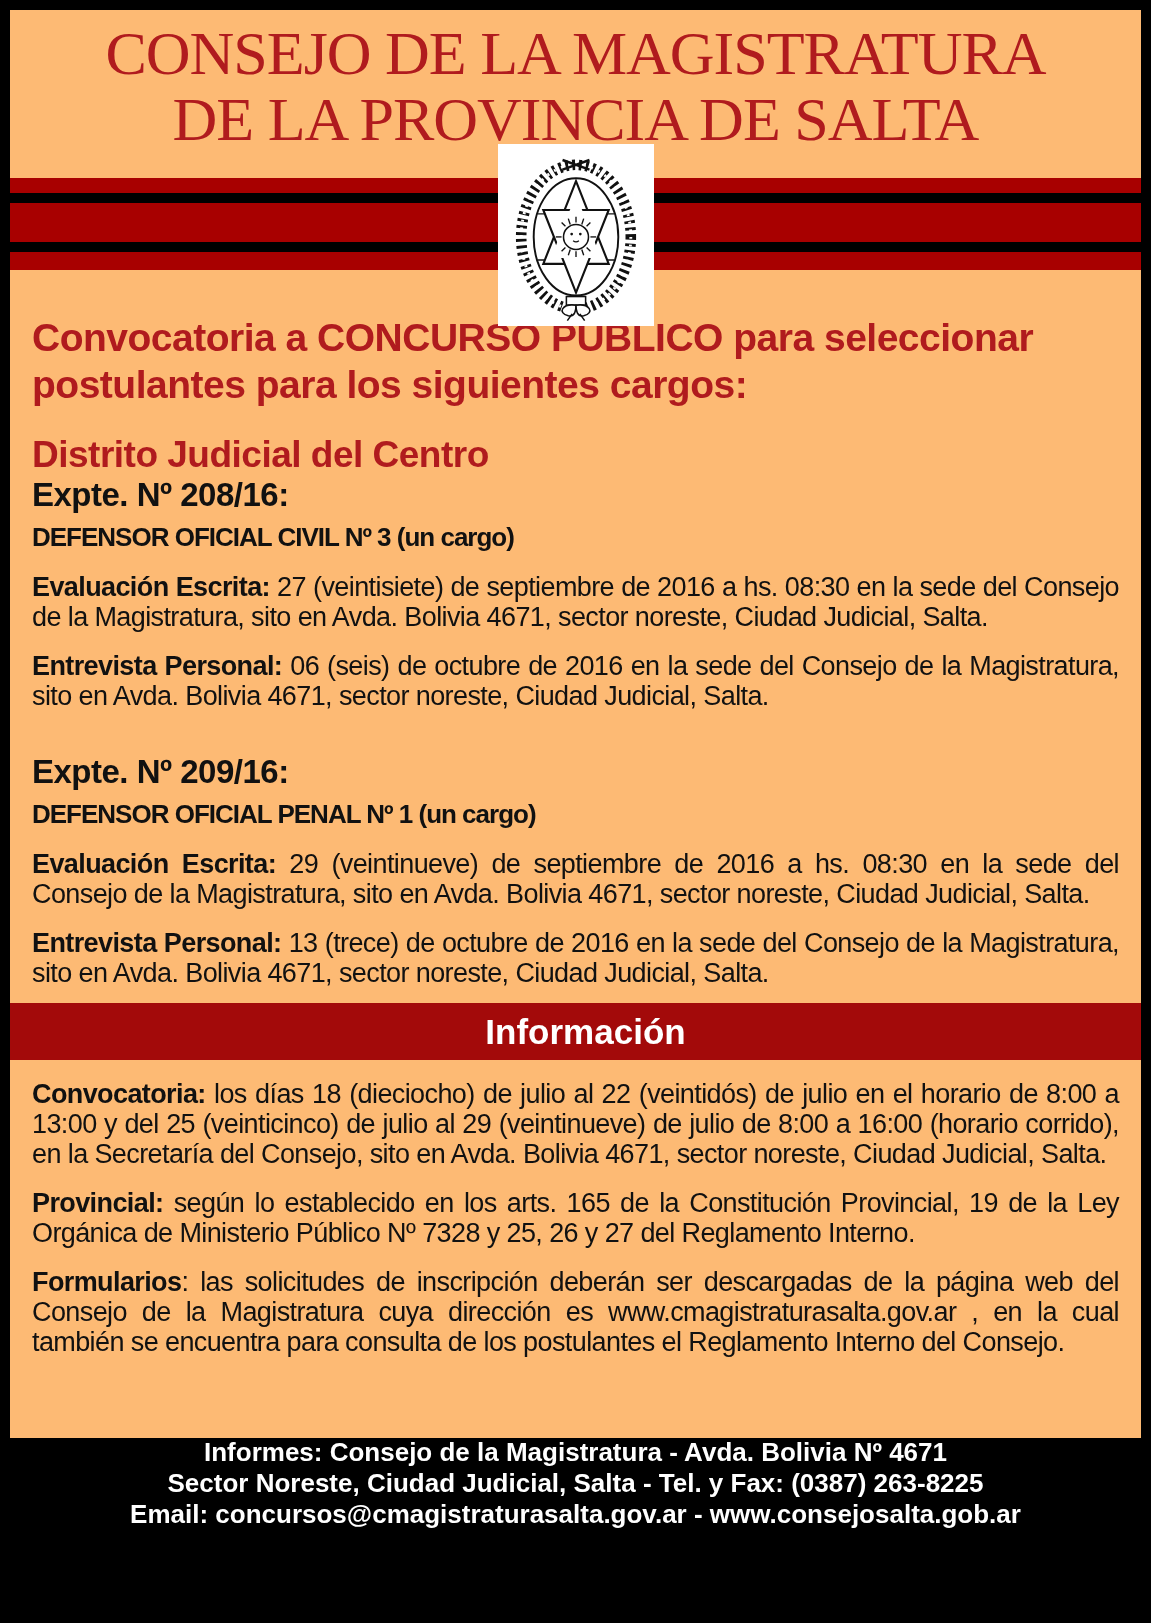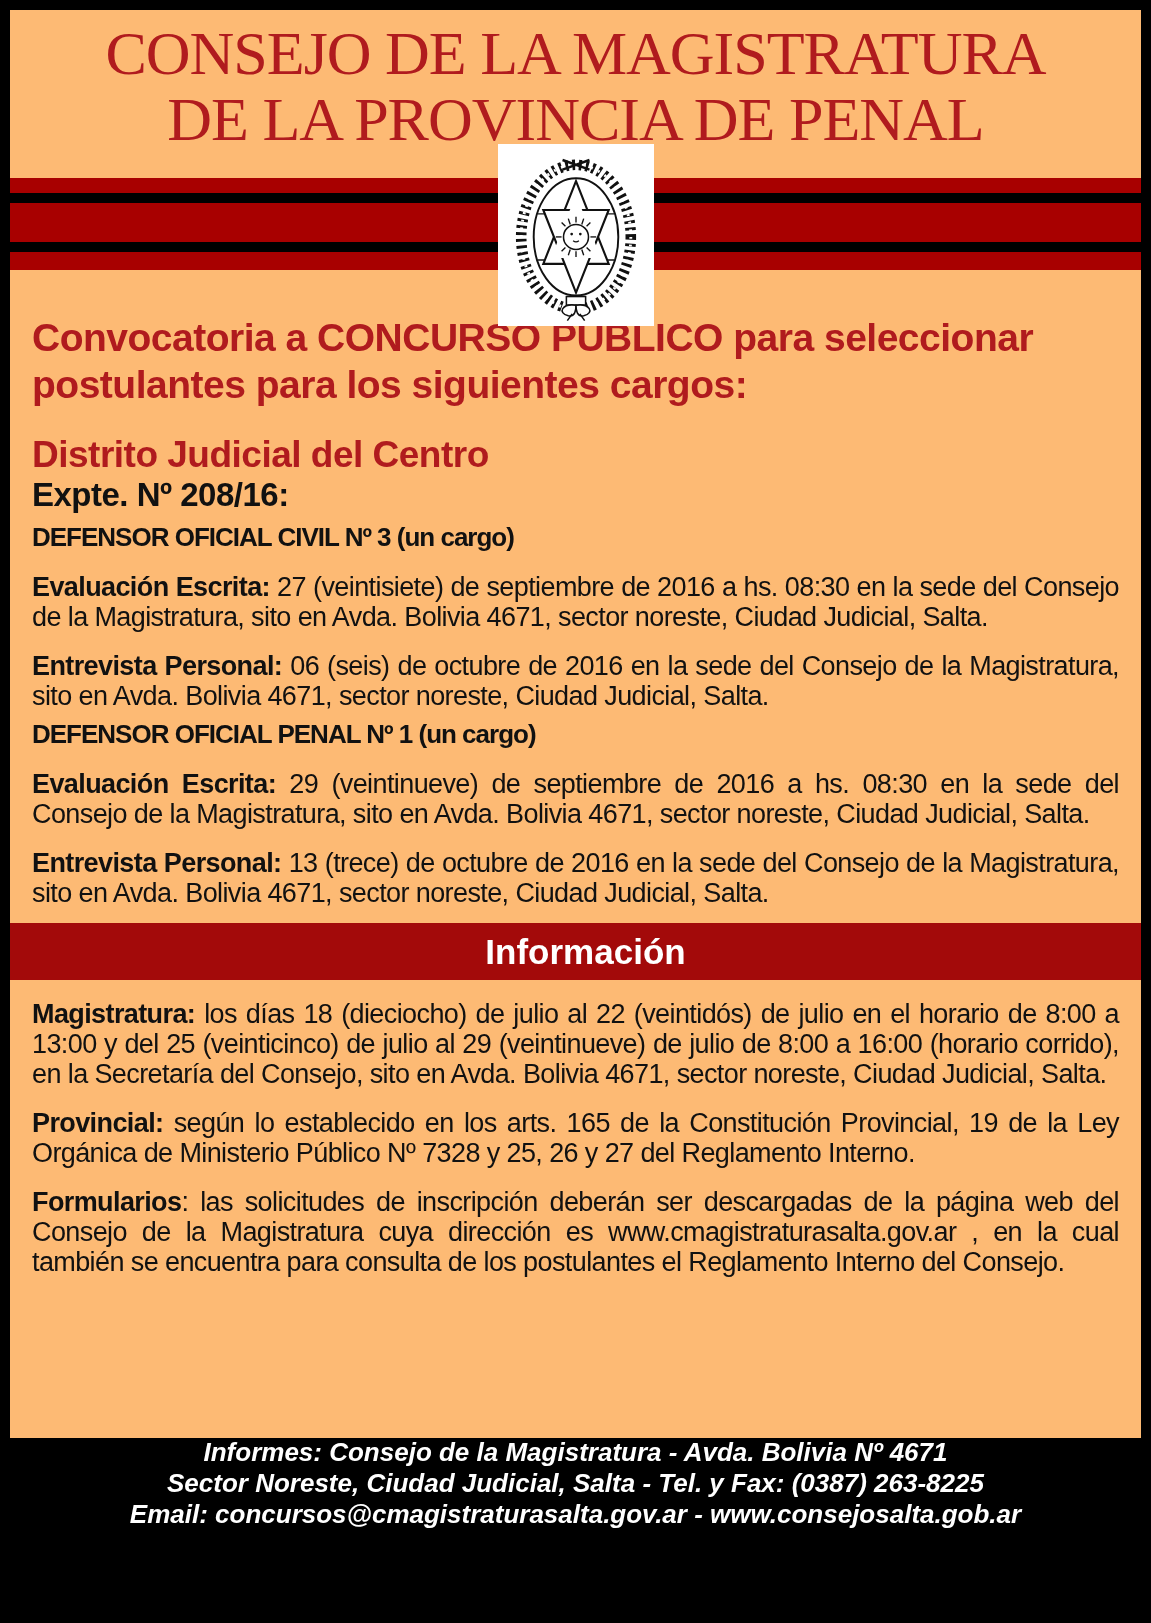--- a/index.html
+++ b/index.html
@@ -110,32 +110,32 @@
     padding-left: 20px;
   }
 
   .footer {
     height: 91px;
     color: var(--footer-text, #fff);
     font-weight: 700;
     font-size: 26px;
     line-height: 31px;
     text-align: center;
-    display: flex; flex-direction: column; justify-content: center; font-style: italic;
+    display: flex; flex-direction: column; justify-content: center;
   }
 </style>
 </head>
 <body>
 
 <div class="page">
   <div class="sheet">
 
     <div class="title">
       <div>CONSEJO DE LA MAGISTRATURA</div>
-      <div>DE LA PROVINCIA DE PENAL</div>
+      <div>DE LA PROVINCIA DE SALTA</div>
     </div>
 
     <div class="band">
       <div class="s1"></div>
       <div class="s2"></div>
       <div class="s3"></div>
       <div class="s4"></div>
       <div class="s5"></div>
     </div>
 
@@ -187,29 +187,30 @@
     <div class="district">Distrito Judicial del Centro</div>
 
     <section class="sec1">
       <div class="expte">Expte. Nº 208/16:</div>
       <div class="cargo">DEFENSOR  OFICIAL CIVIL Nº 3  (un cargo)</div>
       <p class="para"><span class="lead">Evaluación Escrita:</span><span> 27 (veintisiete) de septiembre de 2016 a hs. 08:30 en la sede del Consejo de la Magistratura, sito en  Avda. Bolivia 4671, sector noreste, Ciudad Judicial, Salta.</span></p>
       <p class="para"><span class="lead">Entrevista Personal:</span><span> 06 (seis) de octubre  de 2016 en la sede del Consejo de la Magistratura, sito en Avda. Bolivia 4671, sector noreste, Ciudad Judicial, Salta.</span></p>
     </section>
 
     <section class="sec2">
+      <div class="expte">Expte. Nº 209/16:</div>
       <div class="cargo">DEFENSOR OFICIAL PENAL Nº 1 (un cargo)</div>
       <p class="para"><span class="lead">Evaluación Escrita:</span><span> 29 (veintinueve) de septiembre de 2016 a hs. 08:30 en la sede del Consejo de la Magistratura, sito en  Avda. Bolivia 4671, sector noreste, Ciudad Judicial, Salta.</span></p>
       <p class="para"><span class="lead">Entrevista Personal:</span><span> 13 (trece) de octubre de 2016 en la sede del Consejo de la Magistratura, sito en  Avda. Bolivia 4671, sector noreste, Ciudad Judicial, Salta.</span></p>
     </section>
 
     <div class="banner">Información</div>
 
     <section>
-      <p class="para"><span class="lead">Magistratura:</span><span> los días 18 (dieciocho) de julio al 22 (veintidós) de julio en el horario de 8:00 a 13:00 y del 25 (veinticinco) de julio  al  29 (veintinueve) de julio de 8:00 a 16:00 (horario corrido), en  la Secretaría del Consejo, sito en Avda. Bolivia 4671, sector noreste, Ciudad Judicial, Salta.</span></p>
+      <p class="para"><span class="lead">Convocatoria:</span><span> los días 18 (dieciocho) de julio al 22 (veintidós) de julio en el horario de 8:00 a 13:00 y del 25 (veinticinco) de julio  al  29 (veintinueve) de julio de 8:00 a 16:00 (horario corrido), en  la Secretaría del Consejo, sito en Avda. Bolivia 4671, sector noreste, Ciudad Judicial, Salta.</span></p>
       <p class="para"><span class="lead">Provincial:</span><span> según lo establecido en los arts. 165 de la Constitución Provincial, 19 de la Ley Orgánica de Ministerio Público Nº 7328 y 25, 26 y 27 del Reglamento Interno.</span></p>
       <p class="para"><span class="lead">Formularios</span><span>: las solicitudes de inscripción deberán ser descargadas de la página web del Consejo de la Magistratura cuya dirección es www.cmagistraturasalta.gov.ar , en la cual también se encuentra para consulta de los postulantes el Reglamento Interno del Consejo.</span></p>
     </section>
 
   </div>
 
   <footer class="footer">
     <div>Informes: Consejo de la Magistratura - Avda. Bolivia Nº 4671</div>
     <div>Sector Noreste, Ciudad Judicial, Salta - Tel. y Fax: (0387) 263-8225</div>
     <div>Email: concursos@cmagistraturasalta.gov.ar - www.consejosalta.gob.ar</div>

